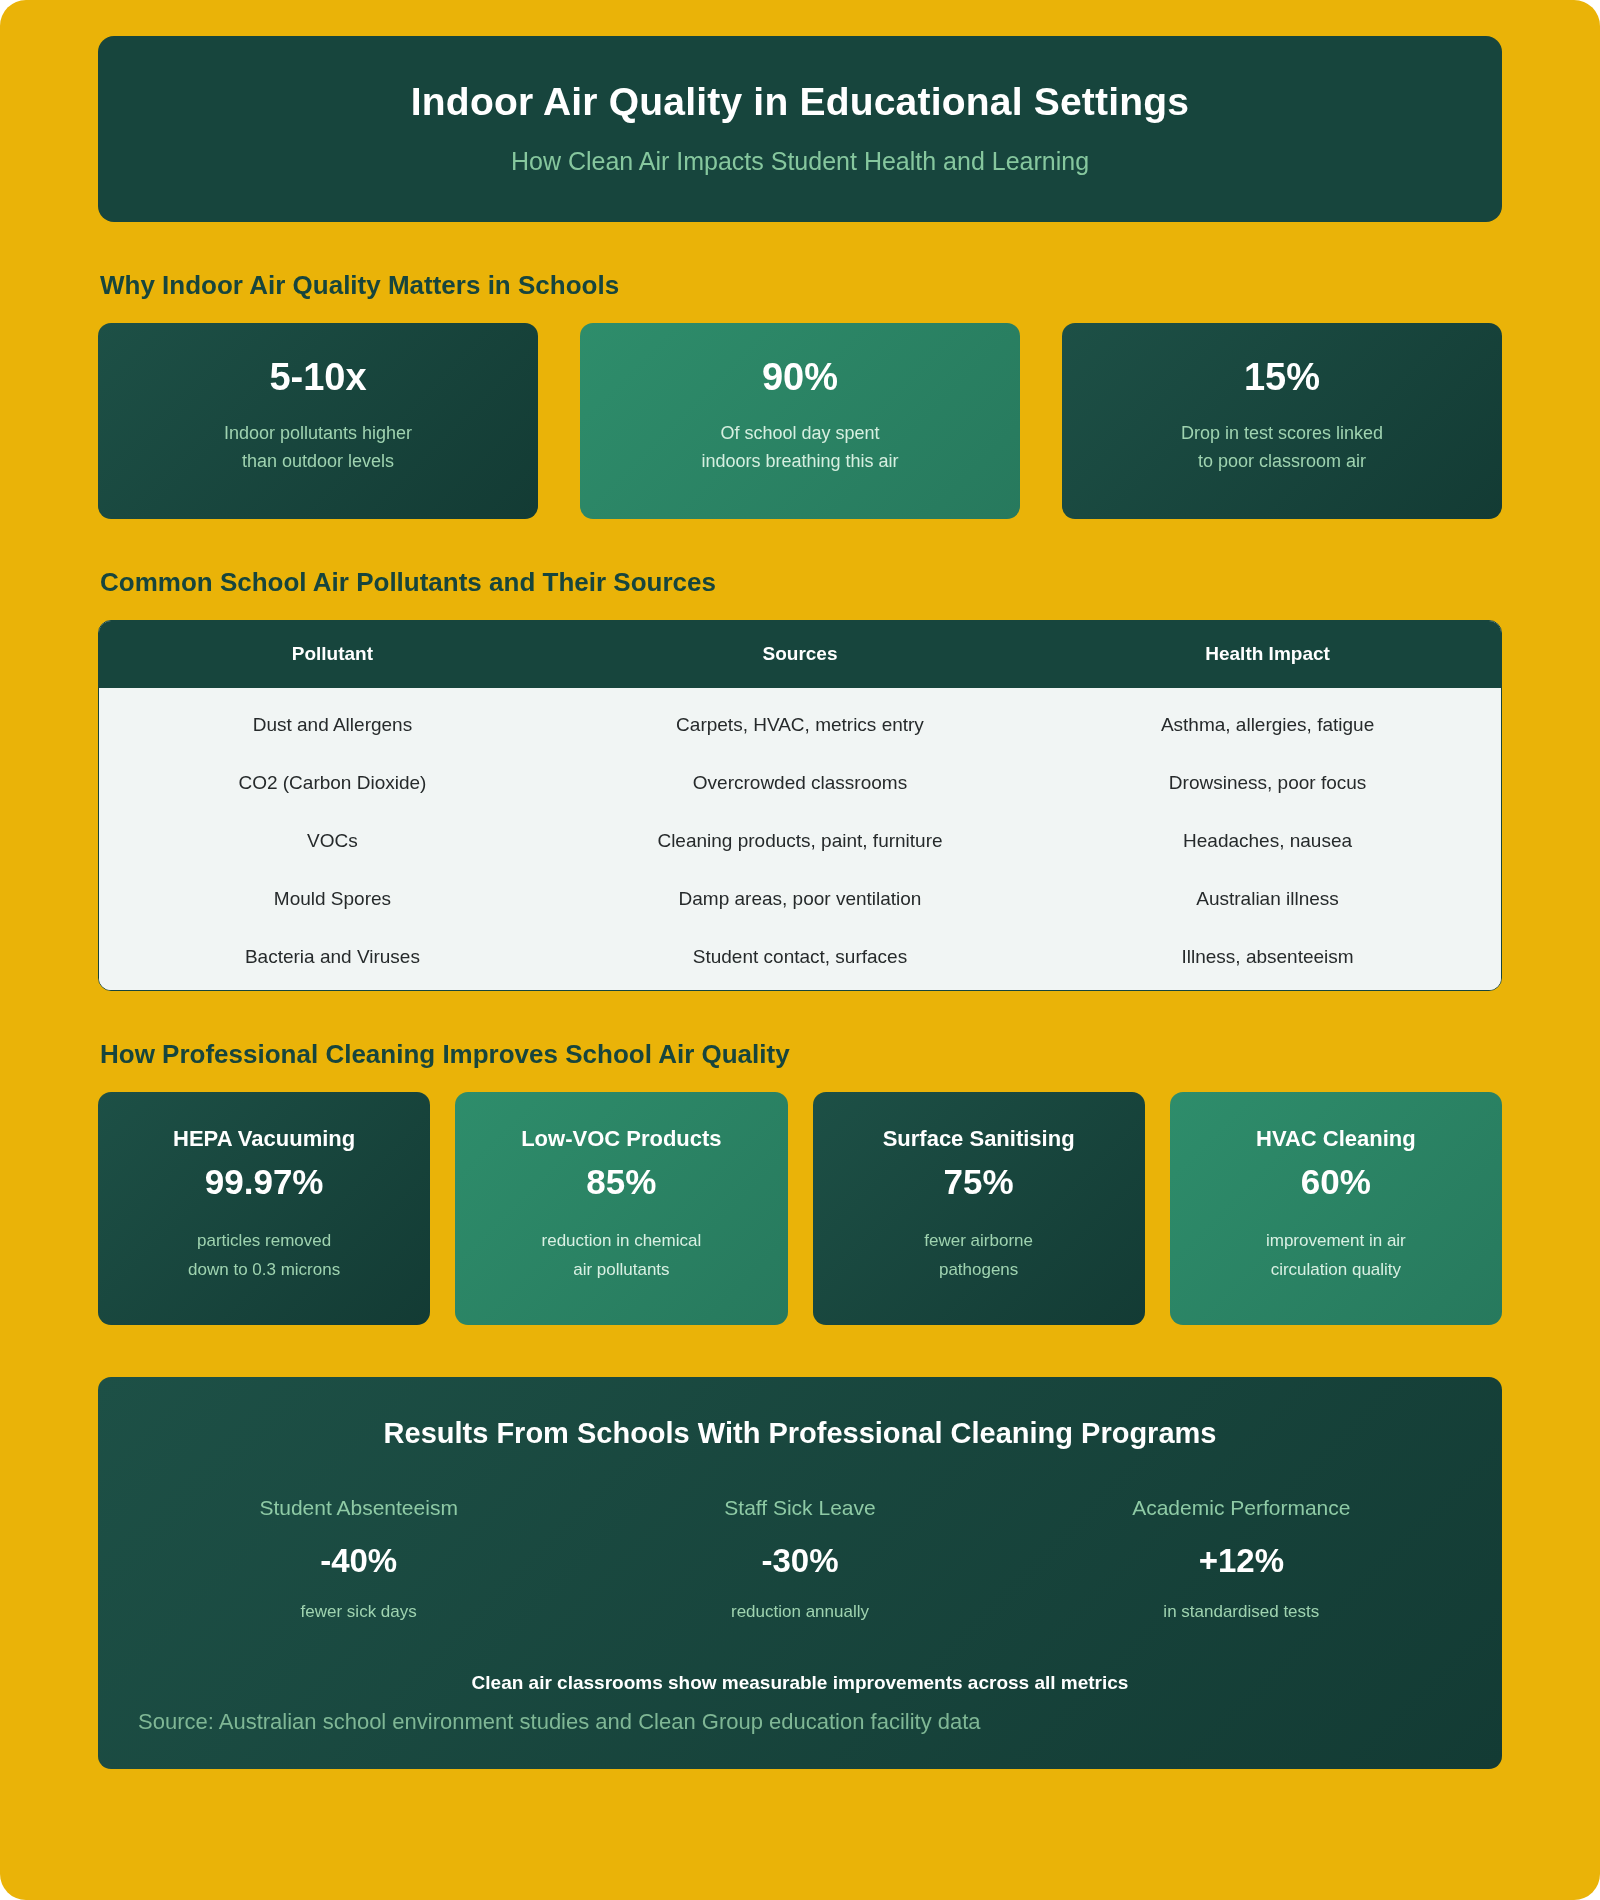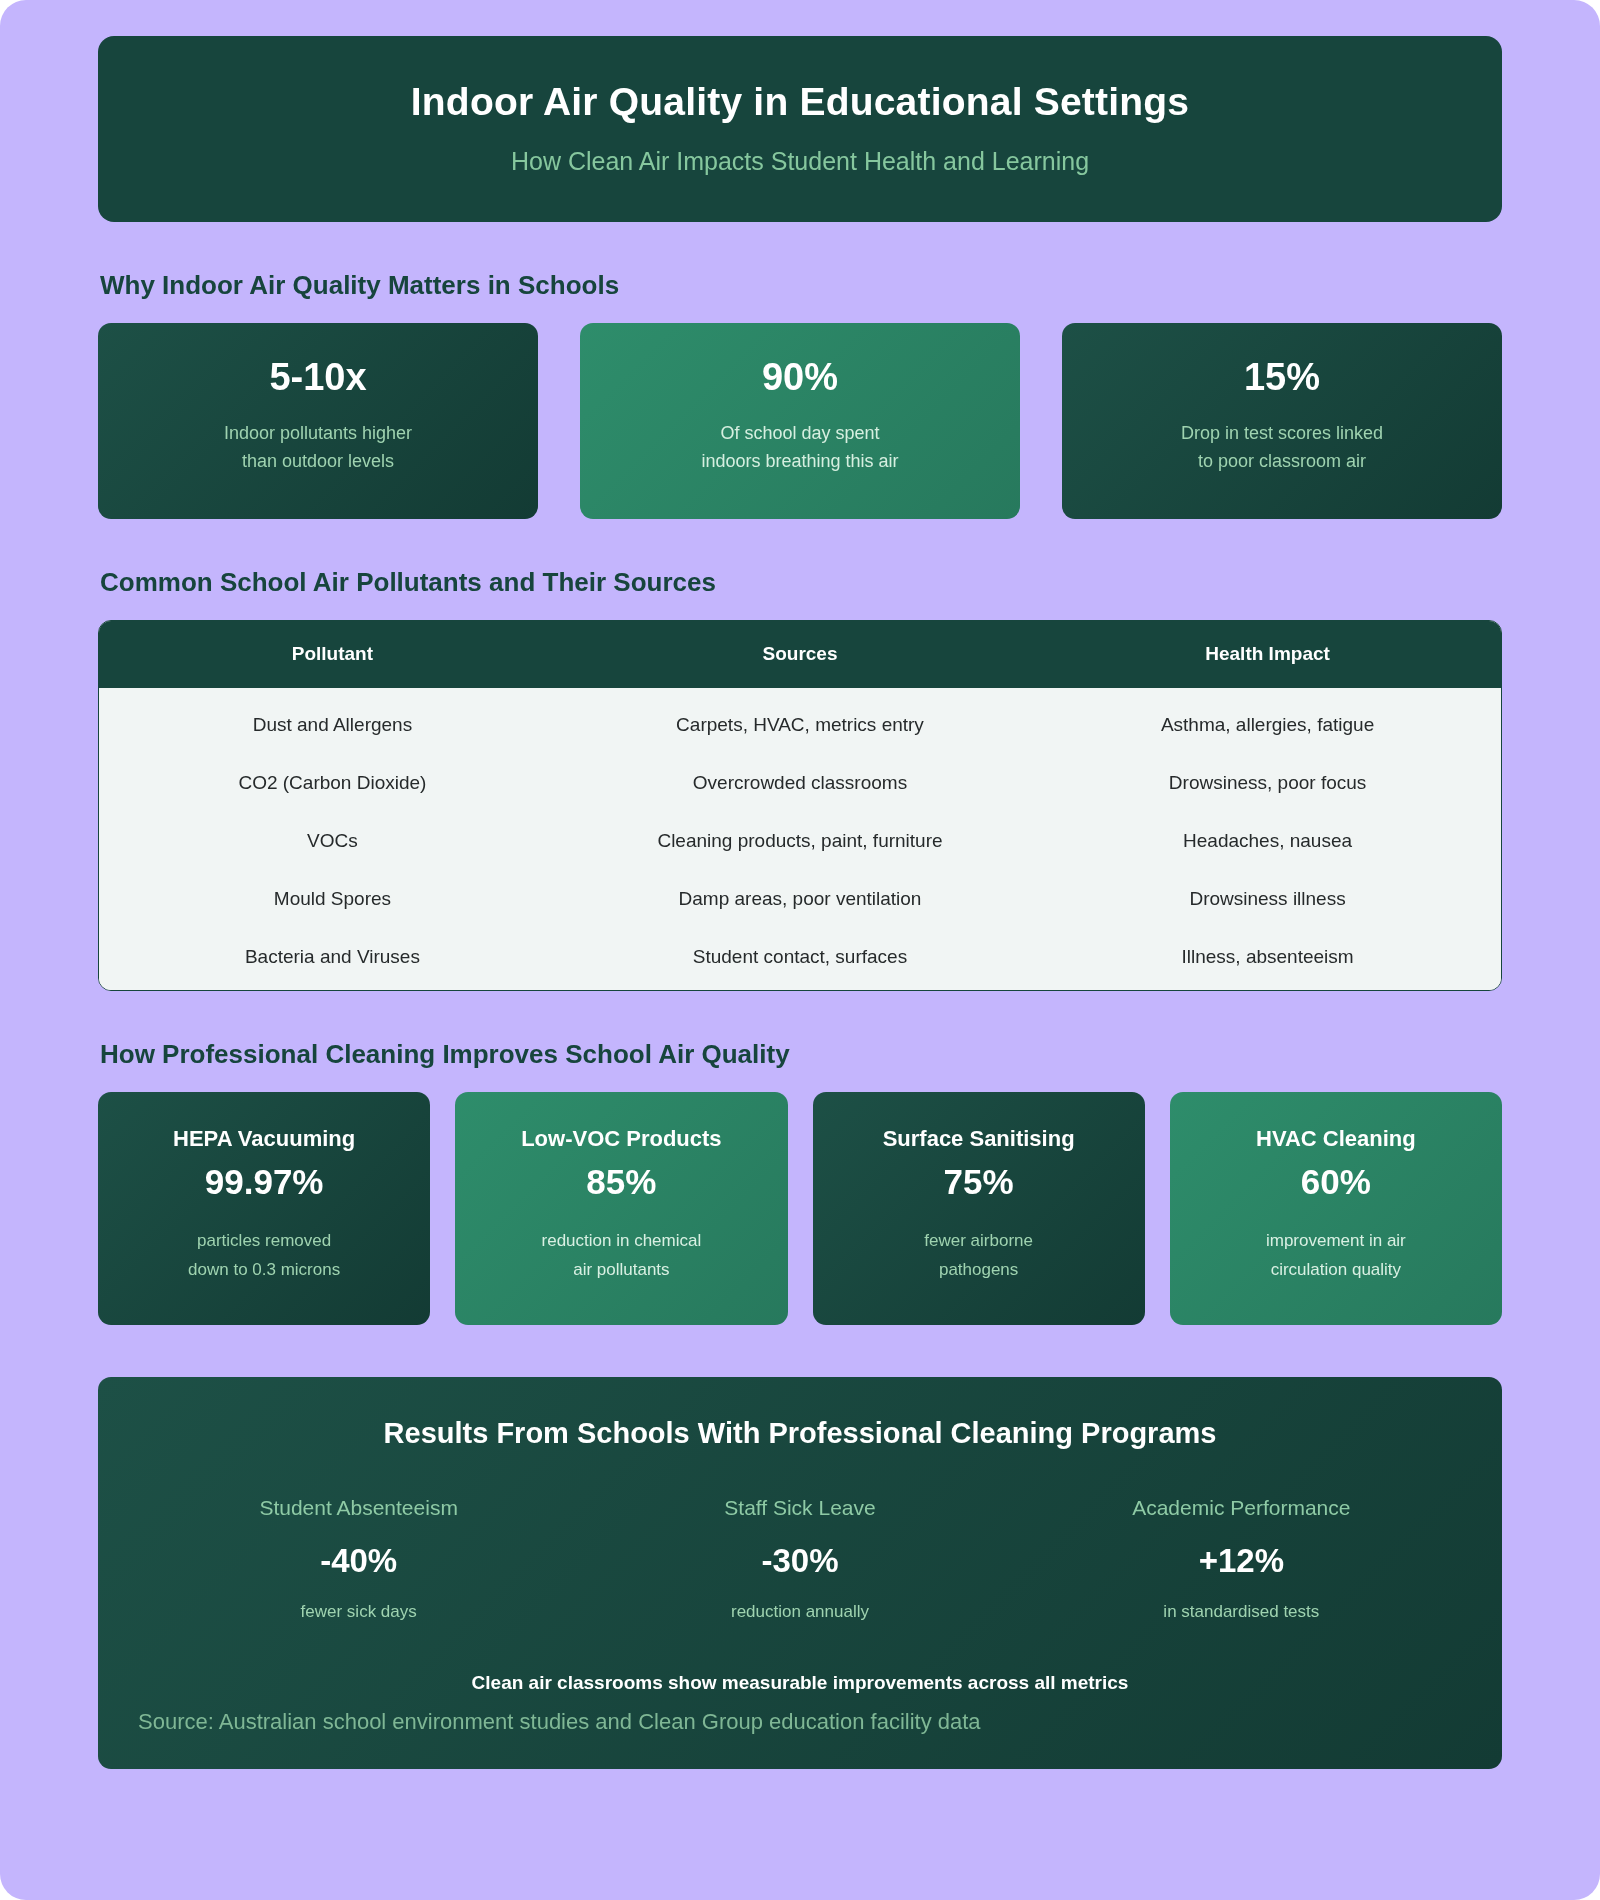--- a/index.html
+++ b/index.html
@@ -7,21 +7,21 @@
   html, body {
     width: 1600px;
     height: 1900px;
     background: #ffffff;
     font-family: "Liberation Sans", sans-serif;
   }
 
   .page {
     width: 1600px;
     height: 1900px;
-    background: #c4b5fd;
+    background: #eab308;
     border-radius: 26px;
     padding: 36px 98px 30px 98px;
     overflow: hidden;
   }
 
   
   .banner {
     background: #17453d;
     border-radius: 16px;
     padding: 44px 40px 46px 40px;
@@ -263,21 +263,21 @@
           <td class="col-3">Drowsiness, poor focus</td>
         </tr>
         <tr>
           <td class="col-1">VOCs</td>
           <td class="col-2">Cleaning products, paint, furniture</td>
           <td class="col-3">Headaches, nausea</td>
         </tr>
         <tr>
           <td class="col-1">Mould Spores</td>
           <td class="col-2">Damp areas, poor ventilation</td>
-          <td class="col-3">Drowsiness illness</td>
+          <td class="col-3">Australian illness</td>
         </tr>
         <tr>
           <td class="col-1">Bacteria and Viruses</td>
           <td class="col-2">Student contact, surfaces</td>
           <td class="col-3">Illness, absenteeism</td>
         </tr>
       </tbody>
     </table>
   </div>
 

